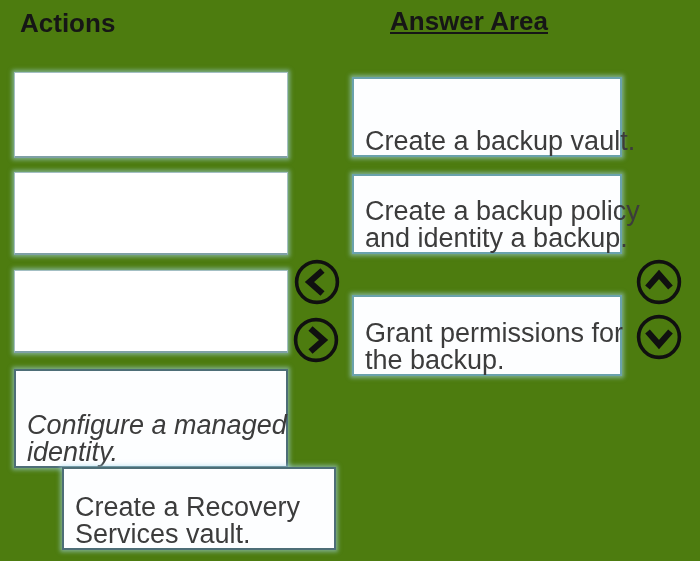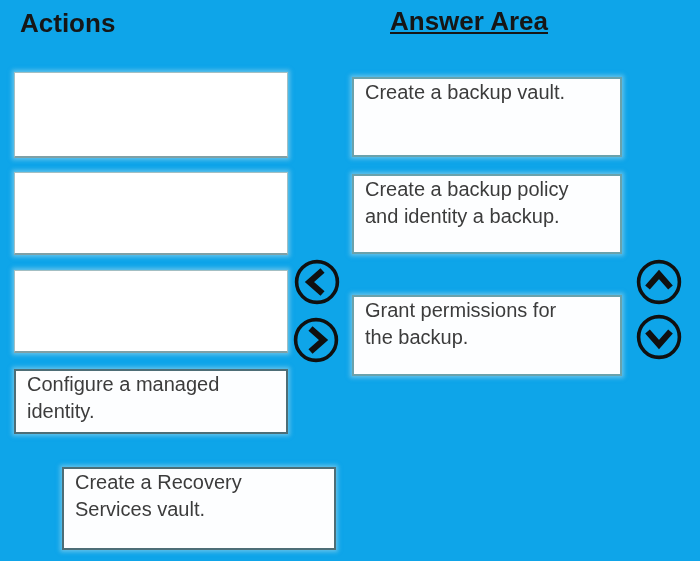--- a/index.html
+++ b/index.html
@@ -6,21 +6,21 @@
     --card-border-teal:#6aa2ac;
     --card-border-dark:#4d6e77;
     --empty-box-border:#a3bfc3;
     --empty-box-border-bottom:#7fa0a6;
     --text-color:#3c3c3c;
     --arrow-color:#101010;
     --halo-color:rgba(165,215,235,.55);
   }
   html,body{margin:0;padding:0;background:#ffffff;}
   body{font-family:"Liberation Sans","DejaVu Sans",sans-serif;}
-  #stage{position:relative;width:700px;height:561px;background:#0ea5e9;overflow:hidden;}
+  #stage{position:relative;width:700px;height:561px;background:#4d7c0f;overflow:hidden;}
 
   .col-title{
     position:absolute;
     font-size:26px;
     font-weight:bold;
     color:#161616;
     letter-spacing:0px;
   }
   #actions-title{left:20px;top:8px;}
   #answer-title{left:390px;top:6px;text-decoration:underline;}
@@ -32,38 +32,38 @@
     box-shadow:0 0 4px 2px var(--halo-color);
   }
   .empty-slot{
     border:1px solid var(--empty-box-border);
     border-bottom:2px solid var(--empty-box-border-bottom);
     background:#ffffff;
   }
   .card{
     display:flex;
     flex-direction:column;
-    justify-content:flex-start;
+    justify-content:flex-end;
     padding-left:11px;
     padding-right:16px;
-    font-size:20px;
+    font-size:27px;
     line-height:27px;
     color:var(--text-color);
     background:#fdfeff;
   }
   .card.answer{border:2px solid var(--card-border-teal);}
   .card.action{border:2px solid var(--card-border-dark);}
   .card .line{display:block;white-space:nowrap;}
 
   
   .lcol{left:14px;width:274px;}
   #action-slot-1{top:72px;height:86px;}
   #action-slot-2{top:172px;height:83px;}
   #action-slot-3{top:270px;height:83px;}
-  #action-card-1{top:369px;height:65px;}
+  #action-card-1{top:369px;height:99px;font-style:italic;}
   #action-card-2{top:467px;height:83px;margin-left:48px;}
 
   
   .rcol{left:352px;width:270px;}
   #answer-card-1{top:77px;height:80px;}
   #answer-card-2{top:174px;height:80px;}
   #answer-card-3{top:271px;height:81px;margin-top:24px;}
 
   .arrow-btn{
     position:absolute;

